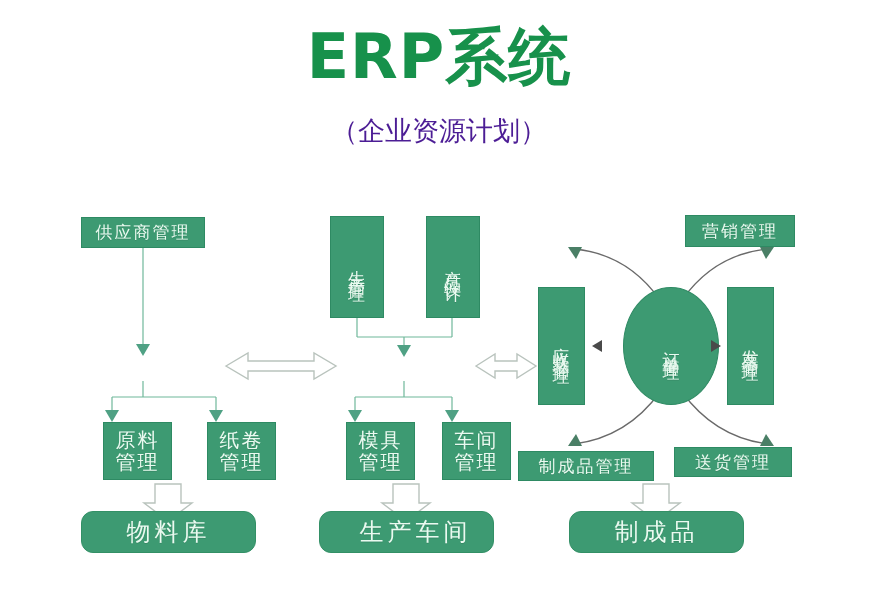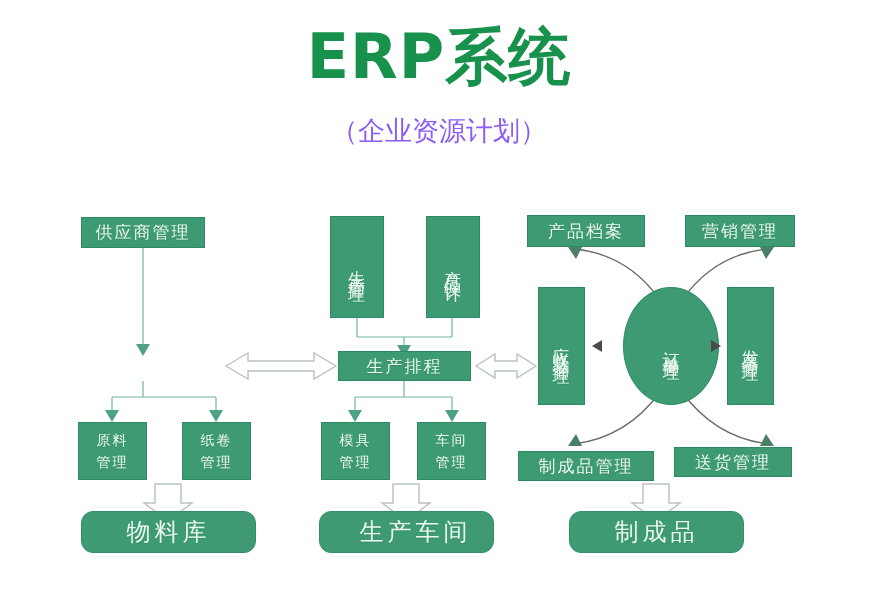--- a/index.html
+++ b/index.html
@@ -18,42 +18,42 @@
     font-size:62px;line-height:70px;
     font-weight:bold;
     color:#17914b;
     letter-spacing:1px;
     font-family:"DejaVu Sans","Liberation Sans",sans-serif;
   }
   #subtitle{
     position:absolute;left:0;top:114px;width:878px;
     text-align:center;
     font-size:27px;line-height:34px;
-    color:#8b5cf6;
+    color:#4c1d95;
     font-family:"DejaVu Sans","Liberation Sans",sans-serif;
   }
 
   
   .node{
     position:absolute;
     box-sizing:border-box;
     background:#3d9a72;
     border:1px solid #2e8a63;
     color:#eafaf0;
     display:flex;
     align-items:center;
     justify-content:center;
     text-align:right;
     font-family:"DejaVu Sans","Liberation Sans",sans-serif;
     letter-spacing:2px;
     text-shadow:0 1px 0 rgba(0,0,0,.10);
     z-index:3;
   }
   .node.h{font-size:17px;line-height:21px;}
-  .node.h2{font-size:14px;line-height:22px;}
+  .node.h2{font-size:20px;line-height:22px;margin-left:25px;}
   .node.v{
     writing-mode:vertical-rl;
     text-orientation:upright;
     font-size:17px;
     line-height:24px;
     letter-spacing:5px;
   }
   .node.rounded{
     border-radius:12px;
     font-size:24px;
@@ -165,39 +165,37 @@
         <div>管理</div>
       </div>
     </div>
 
   <div class="node rounded" style="left:81px;top:511px;width:175px;height:42px;">物料库</div>
 
   <div class="node v" style="left:330px;top:216px;width:54px;height:102px;">生产管理</div>
 
   <div class="node v" style="left:426px;top:216px;width:54px;height:102px;">产品设计</div>
 
-  <div class="node h" style="left:338px;top:351px;width:133px;height:30px;">生产排程</div>
 
   <div class="node h2" style="left:321px;top:422px;width:69px;height:58px;">
       <div>
         <div>模具</div>
         <div>管理</div>
       </div>
     </div>
 
   <div class="node h2" style="left:417px;top:422px;width:69px;height:58px;">
       <div>
         <div>车间</div>
         <div>管理</div>
       </div>
     </div>
 
   <div class="node rounded" style="left:319px;top:511px;width:175px;height:42px;padding-left:18px;">生产车间</div>
 
-  <div class="node h" style="left:527px;top:215px;width:118px;height:32px;">产品档案</div>
 
   <div class="node h" style="left:685px;top:215px;width:110px;height:32px;">营销管理</div>
 
   <div class="node v" style="left:538px;top:287px;width:47px;height:118px;">应收款管理</div>
 
   <div class="node ellipse" style="left:623px;top:287px;width:96px;height:118px;">订单管理</div>
 
   <div class="node v" style="left:727px;top:287px;width:47px;height:118px;">发票管理</div>
 
   <div class="node h" style="left:518px;top:451px;width:136px;height:30px;">制成品管理</div>

